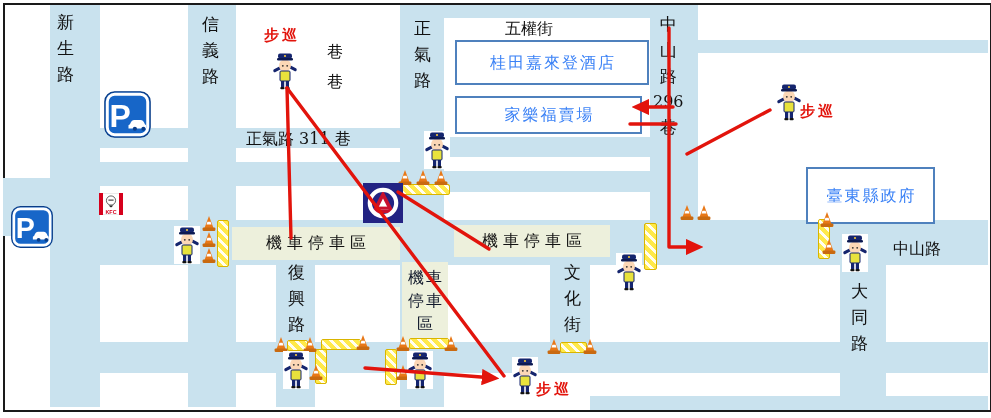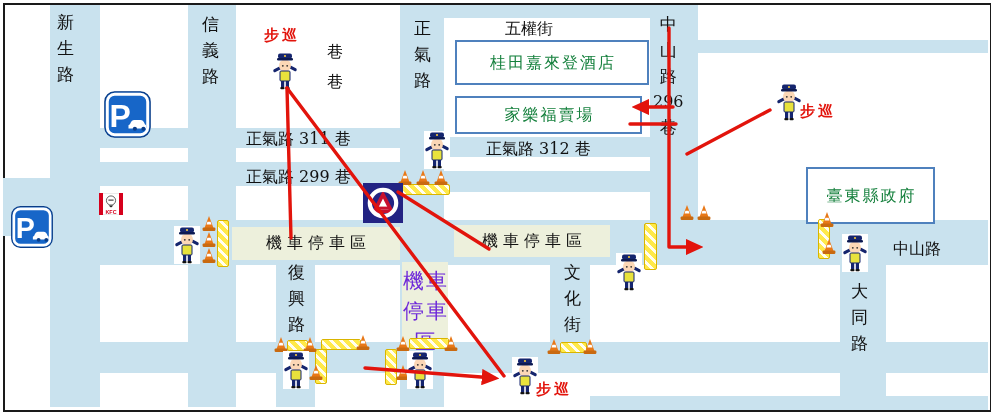--- a/index.html
+++ b/index.html
@@ -3,24 +3,24 @@
 <meta charset="utf-8">
 <style>
   html,body{margin:0;padding:0;background:#fff;}
   #stage{position:relative;width:991px;height:418px;background:#fff;overflow:hidden;
          font-family:"DejaVu Serif","Liberation Serif",serif;}
   #border{position:absolute;border:2px solid #1a1a1a;background:transparent;z-index:0;}
   .road{position:absolute;background:#c9e2ee;z-index:1;}
   .zone{position:absolute;background:#edf0dc;z-index:2;display:flex;align-items:center;justify-content:center;}
   .zone .zlab{font-size:16px;letter-spacing:5px;color:#111;white-space:nowrap;text-indent:5px;}
   .zone-v{flex-direction:column;justify-content:flex-start;padding-top:4px;}
-  .zone-v .zline{font-size:21px;letter-spacing:2px;color:#6d28d9;line-height:1.45;white-space:nowrap;text-indent:2px;}
+  .zone-v .zline{font-size:16px;letter-spacing:2px;color:#0f172a;line-height:1.45;white-space:nowrap;text-indent:2px;}
   .building{position:absolute;background:#fff;border:2px solid #4f81bd;z-index:3;
             display:flex;flex-direction:column;align-items:center;justify-content:center;}
-  .building .bline{font-size:16px;color:#15803d;letter-spacing:2px;line-height:1.5;white-space:nowrap;text-indent:2px;}
+  .building .bline{font-size:16px;color:#3b82f6;letter-spacing:2px;line-height:1.5;white-space:nowrap;text-indent:2px;}
   .lbl{position:absolute;color:#111;font-size:16px;white-space:nowrap;z-index:4;}
   .vlabel{display:flex;flex-direction:column;align-items:center;}
   .vlabel .seg{display:block;text-align:center;line-height:1;}
   .plabel{position:absolute;color:#e2140c;font-size:15px;font-weight:bold;letter-spacing:3px;white-space:nowrap;z-index:6;}
   .barrier{position:absolute;z-index:4;border:1px solid #d9b400;border-radius:2px;
            background:repeating-linear-gradient(45deg,#ffe94a 0 4px,#fffdf0 4px 7px);}
   .icon{position:absolute;z-index:5;line-height:0;}
   #routes{position:absolute;left:0;top:0;z-index:7;pointer-events:none;}
 </style>
 </head>
@@ -99,22 +99,20 @@
     </div>
     <div class="lbl" style="left: 505px; top: 19px;">五權街</div>
     <div class="lbl vlabel" style="left: 653px; top: 16px;">
       <span class="seg" style="font-size: 17px; margin-bottom: 9px;">中</span>
       <span class="seg" style="font-size: 17px; margin-bottom: 9px;">山</span>
       <span class="seg" style="font-size: 17px; margin-bottom: 9px;">路</span>
       <span class="seg" style="font-size: 16px; margin-bottom: 9px;">296</span>
       <span class="seg" style="font-size: 17px; margin-bottom: 9px;">巷</span>
     </div>
     <div class="lbl" style="left: 246px; top: 129px;">正氣路 311 巷</div>
-    <div class="lbl" style="left: 246px; top: 167px;">正氣路 299 巷</div>
-    <div class="lbl" style="left: 486px; top: 139px;">正氣路 312 巷</div>
     <div class="lbl vlabel" style="left: 288px; top: 264px;">
       <span class="seg" style="font-size: 17px; margin-bottom: 9px;">復</span>
       <span class="seg" style="font-size: 17px; margin-bottom: 9px;">興</span>
       <span class="seg" style="font-size: 17px; margin-bottom: 9px;">路</span>
     </div>
     <div class="lbl vlabel" style="left: 564px; top: 264px;">
       <span class="seg" style="font-size: 17px; margin-bottom: 9px;">文</span>
       <span class="seg" style="font-size: 17px; margin-bottom: 9px;">化</span>
       <span class="seg" style="font-size: 17px; margin-bottom: 9px;">街</span>
     </div>

